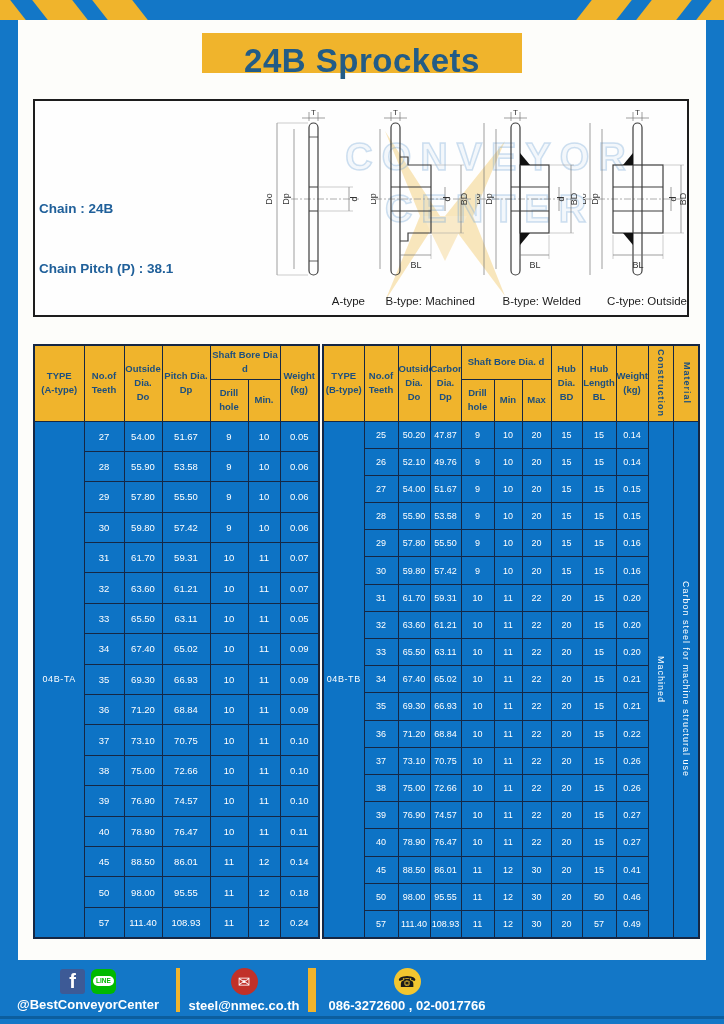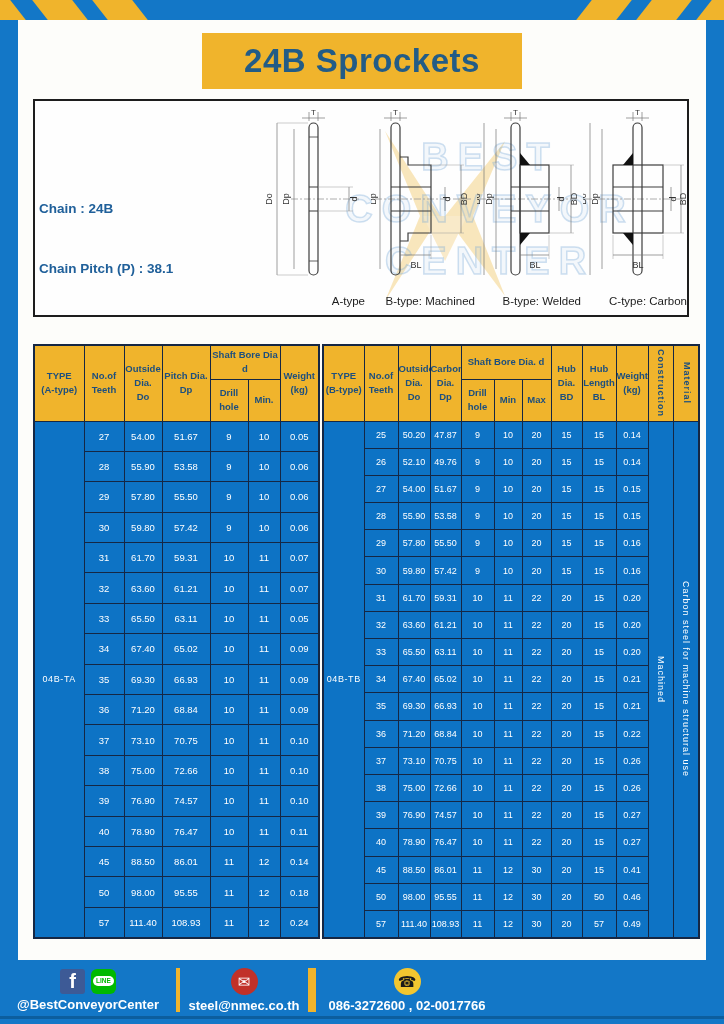--- a/index.html
+++ b/index.html
@@ -5,21 +5,21 @@
   html,body{margin:0;padding:0;background:#666;}
   .page{position:relative;width:724px;height:1024px;background:#1377c7;overflow:hidden;
         font-family:"Liberation Sans",sans-serif;}
   
   .hazard{position:absolute;left:0;top:0;width:724px;height:20px;overflow:hidden;}
   .stripe{position:absolute;top:-6px;height:32px;width:40px;background:#f0b42c;}
   .stripe.l{transform:skewX(38deg);}
   .stripe.r{transform:skewX(-38deg);}
   
   .sheet{position:absolute;left:18px;top:20px;width:688px;height:940px;background:#fdfdfa;}
-  .banner{position:absolute;left:184px;top:13px;width:320px;height:56px;background:#f0b42c;
+  .banner{position:absolute;left:184px;top:13px;width:320px;height:40px;background:#f0b42c;
           color:#235c86;font-size:33px;font-weight:bold;text-align:center;line-height:56px;
           letter-spacing:0.5px;}
   
   .spec-box{position:absolute;left:15px;top:79px;width:652px;height:214px;border:2px solid #1d1d1d;
             background:#fefefe;overflow:hidden;}
   .spec-text{position:absolute;left:4px;top:58px;z-index:3;color:#20609a;font-size:13.5px;
              font-weight:bold;line-height:20px;white-space:pre;}
   .watermark{position:absolute;left:250px;top:20px;width:400px;height:190px;z-index:1;
              pointer-events:none;}
   .wm-text{position:absolute;left:40px;top:10px;width:330px;text-align:center;font-weight:bold;
@@ -89,21 +89,20 @@
 
     <div class="spec-box">
 
       <div class="watermark">
         <svg class="wm-shape" width="200" height="190" viewBox="0 0 200 190">
           <polygon points="40,10 95,95 40,180 75,95" fill="#f4cf7d"></polygon>
           <polygon points="160,20 100,95 160,175 128,95" fill="#f4cf7d"></polygon>
           <polygon points="78,95 122,95 100,140" fill="#f6d795"></polygon>
         </svg>
         <div class="wm-text">
-          <div>BEST</div>
           <div>CONVEYOR</div>
           <div>CENTER</div>
         </div>
       </div>
 
       <div class="spec-text">
         <div>Chain : 24B</div>
         <div>Chain Pitch (P) : 38.1</div>
         
         
@@ -215,21 +214,21 @@
           <text x="92.5" y="92" font-size="9" fill="#333" text-anchor="middle" transform="rotate(-90 92.5 92)">d</text>
           <line x1="98" y1="58" x2="98" y2="126" stroke="#777" stroke-width="0.7"></line>
           <line x1="80" y1="58" x2="101" y2="58" stroke="#999" stroke-width="0.5"></line>
           <line x1="80" y1="126" x2="101" y2="126" stroke="#999" stroke-width="0.5"></line>
           <text x="103" y="92" font-size="9" fill="#333" text-anchor="middle" transform="rotate(-90 103 92)">BD</text>
           <line x1="30" y1="128" x2="30" y2="152" stroke="#999" stroke-width="0.5"></line>
           <line x1="80" y1="128" x2="80" y2="152" stroke="#999" stroke-width="0.5"></line>
           <line x1="30" y1="148" x2="80" y2="148" stroke="#777" stroke-width="0.7"></line>
           <text x="55" y="161" font-size="9" fill="#333" text-anchor="middle">BL</text>
         </svg>
-        <div class="cap">C-type: Carbon</div>
+        <div class="cap">C-type: Outside</div>
       </div>
     </div>
 
     <table class="tbl" id="table-a">
       <colgroup>
         <col style="width:50px">
           <col style="width:40px">
           <col style="width:38px">
         <col style="width:48px">
           <col style="width:38px">

